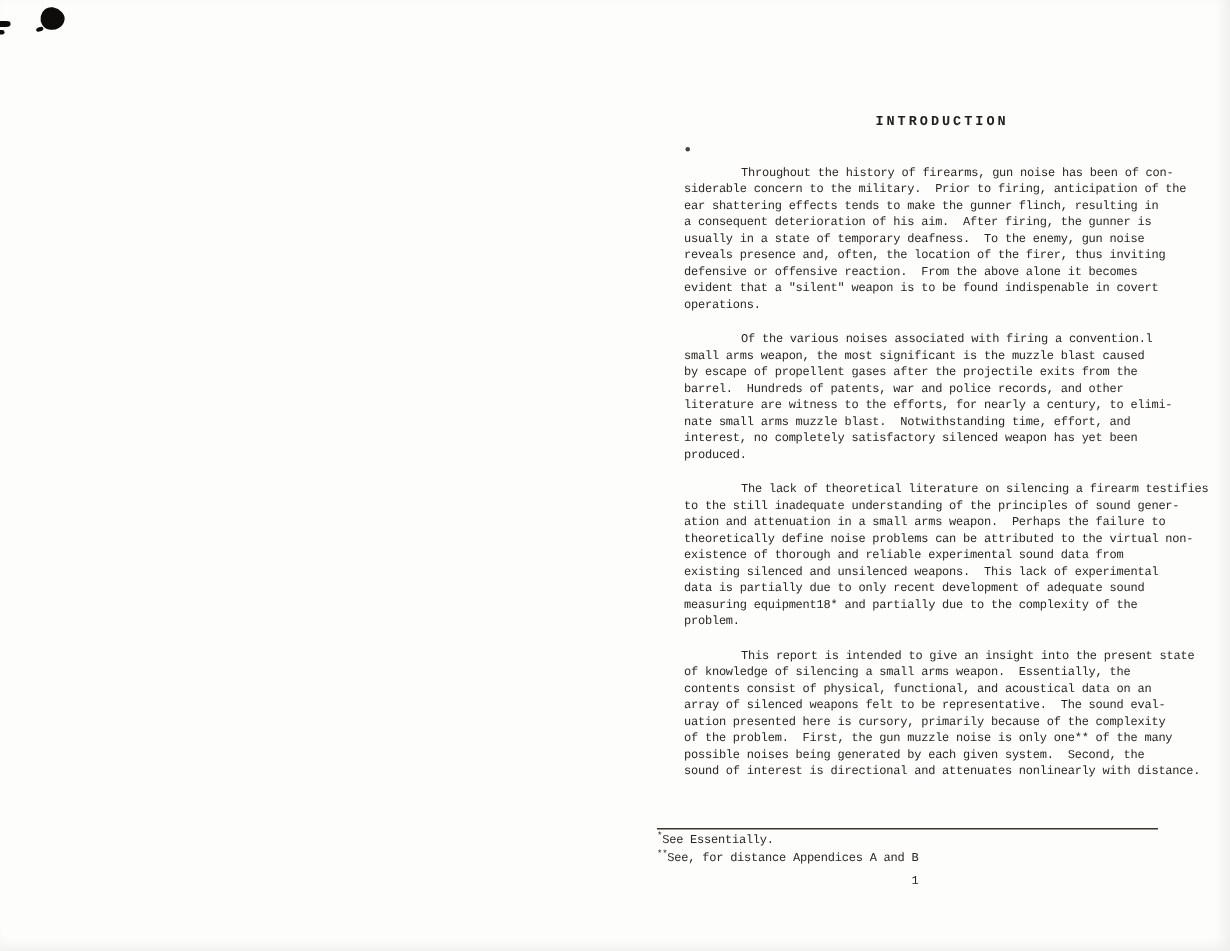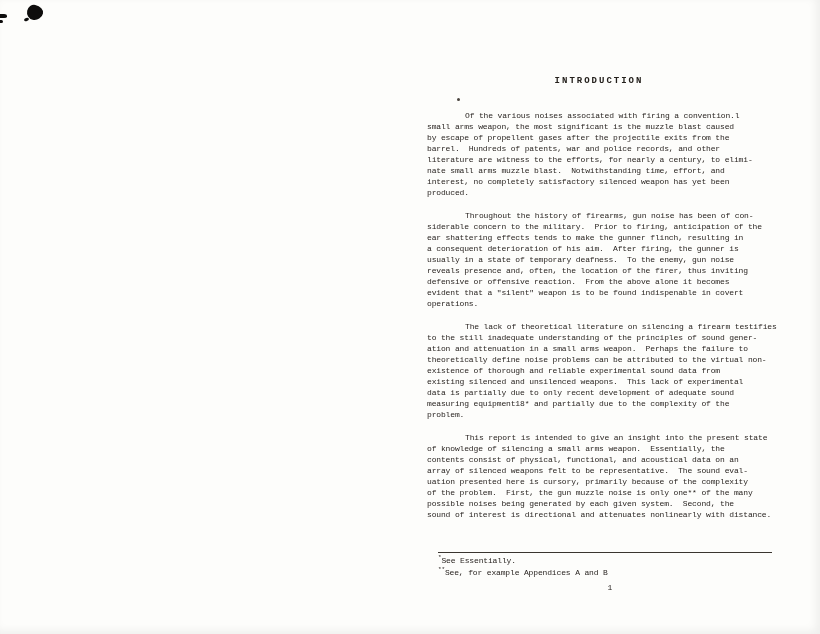--- a/index.html
+++ b/index.html
@@ -14,21 +14,21 @@
     background: #fdfdfb;
     overflow: hidden;
     font-family: "Liberation Mono", "DejaVu Sans Mono", monospace;
     color: #262220;
     box-shadow: inset -4px -3px 8px rgba(0,0,0,0.06);
   }
 
   
   .text-block {
     position: absolute;
-    left: 427px;
+    left: 456px;
     top: 76px;
     width: 344px;
   }
   .doc-title {
     text-align: center;
     font-size: 9px;
     font-weight: bold;
     letter-spacing: 2px;
     margin: 0 0 24px 0;
     color: #24201c;
@@ -114,37 +114,37 @@
 
   <div class="artifact artifact-blob"></div>
   <div class="artifact artifact-blob-dot"></div>
   <div class="artifact artifact-edge-mark"></div>
   <div class="artifact artifact-edge-mark2"></div>
   <div class="artifact artifact-stray-dot"></div>
 
   <div class="text-block">
     <h1 class="doc-title">INTRODUCTION</h1>
 
-    <p class="para">Of the various noises associated with firing a convention.l
-small arms weapon, the most significant is the muzzle blast caused
-by escape of propellent gases after the projectile exits from the
-barrel.  Hundreds of patents, war and police records, and other
-literature are witness to the efforts, for nearly a century, to elimi-
-nate small arms muzzle blast.  Notwithstanding time, effort, and
-interest, no completely satisfactory silenced weapon has yet been
-produced.</p>
     <p class="para">Throughout the history of firearms, gun noise has been of con-
 siderable concern to the military.  Prior to firing, anticipation of the
 ear shattering effects tends to make the gunner flinch, resulting in
 a consequent deterioration of his aim.  After firing, the gunner is
 usually in a state of temporary deafness.  To the enemy, gun noise
 reveals presence and, often, the location of the firer, thus inviting
 defensive or offensive reaction.  From the above alone it becomes
 evident that a "silent" weapon is to be found indispenable in covert
 operations.</p>
+    <p class="para">Of the various noises associated with firing a convention.l
+small arms weapon, the most significant is the muzzle blast caused
+by escape of propellent gases after the projectile exits from the
+barrel.  Hundreds of patents, war and police records, and other
+literature are witness to the efforts, for nearly a century, to elimi-
+nate small arms muzzle blast.  Notwithstanding time, effort, and
+interest, no completely satisfactory silenced weapon has yet been
+produced.</p>
     <p class="para">The lack of theoretical literature on silencing a firearm testifies
 to the still inadequate understanding of the principles of sound gener-
 ation and attenuation in a small arms weapon.  Perhaps the failure to
 theoretically define noise problems can be attributed to the virtual non-
 existence of thorough and reliable experimental sound data from
 existing silenced and unsilenced weapons.  This lack of experimental
 data is partially due to only recent development of adequate sound
 measuring equipment18* and partially due to the complexity of the
 problem.</p>
     <p class="para">This report is intended to give an insight into the present state
@@ -153,18 +153,18 @@
 array of silenced weapons felt to be representative.  The sound eval-
 uation presented here is cursory, primarily because of the complexity
 of the problem.  First, the gun muzzle noise is only one** of the many
 possible noises being generated by each given system.  Second, the
 sound of interest is directional and attenuates nonlinearly with distance.</p>
   </div>
 
   <div class="footnotes">
     <hr class="footnote-rule">
     <div class="footnote"><sup>*</sup><span>See Essentially.</span></div>
-    <div class="footnote"><sup>**</sup><span>See, for example Appendices A and B</span></div>
+    <div class="footnote"><sup>**</sup><span>See, for distance Appendices A and B</span></div>
   </div>
 
   <div class="page-number">1</div>
 
 </div>
 
 </body></html>

